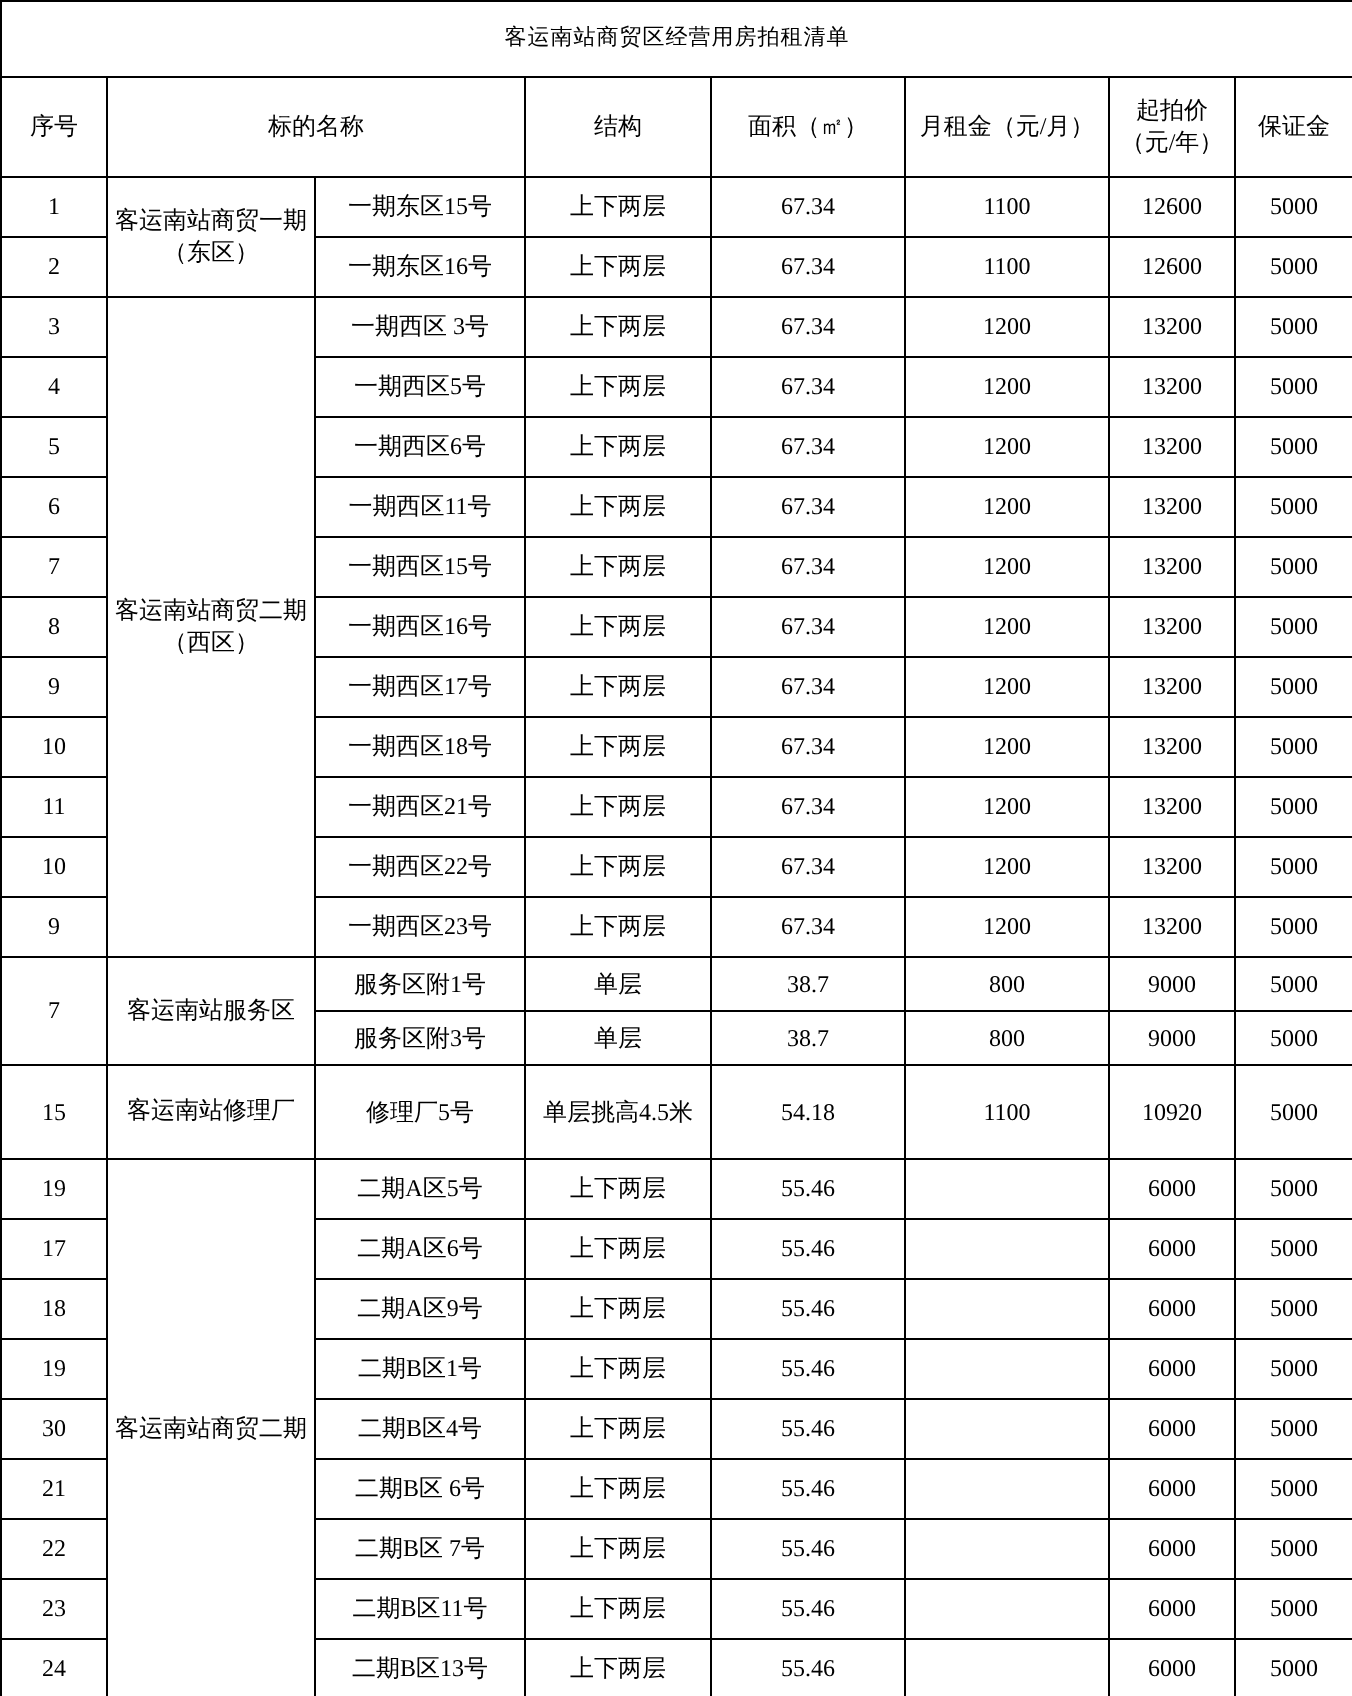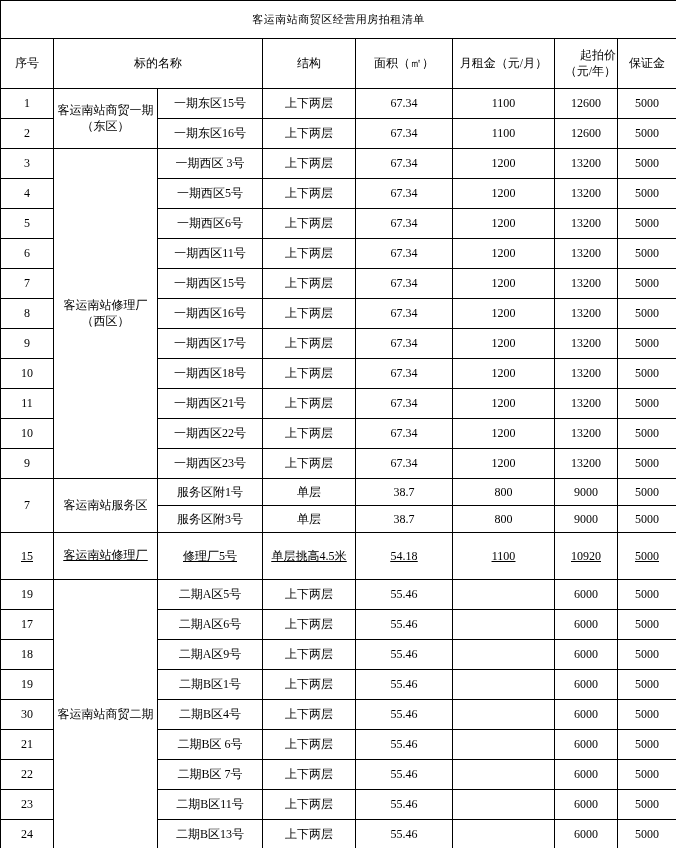--- a/index.html
+++ b/index.html
@@ -10,24 +10,24 @@
   table{border-collapse:collapse;table-layout:fixed;width:676px;}
   td{
     border:1px solid #000;text-align:center;vertical-align:middle;
     font-size:12px;line-height:1.25;padding:0 1px;overflow:hidden;
     word-break:break-all;
   }
   tr.title-row td{height:37px;font-size:11px;letter-spacing:0.5px;}
   tr.header-row td{height:49px;}
   tr.r29 td, tr.r29{height:29px;}
   tr.r26 td, tr.r26{height:26px;}
-  tr.r46 td, tr.r46{height:46px;text-decoration:underline;}
+  tr.r46 td, tr.r46{height:46px;}
   td.group{line-height:1.3;}
   tr.last-black td{border-bottom:2px solid #000;}
-  .hdr2 div{line-height:1.3;text-align:right;}
+  .hdr2 div{line-height:1.3;}
 </style>
 </head>
 <body>
 
 <div class="sheet">
 <table>
   <colgroup>
     <col style="width:53px">
         <col style="width:104px">
         <col style="width:105px">
@@ -71,21 +71,21 @@
     <td>一期东区16号</td>
     <td>上下两层</td>
     <td>67.34</td>
     <td>1100</td>
     <td>12600</td>
     <td>5000</td>
   </tr>
 
   <tr class="r29">
     <td>3</td>
-    <td class="group" rowspan="11">客运南站修理厂（西区）</td>
+    <td class="group" rowspan="11">客运南站商贸二期（西区）</td>
     <td>一期西区 3号</td>
     <td>上下两层</td>
     <td>67.34</td>
     <td>1200</td>
     <td>13200</td>
     <td>5000</td>
   </tr>
   <tr class="r29">
     <td>4</td>
     <td>一期西区5号</td>

